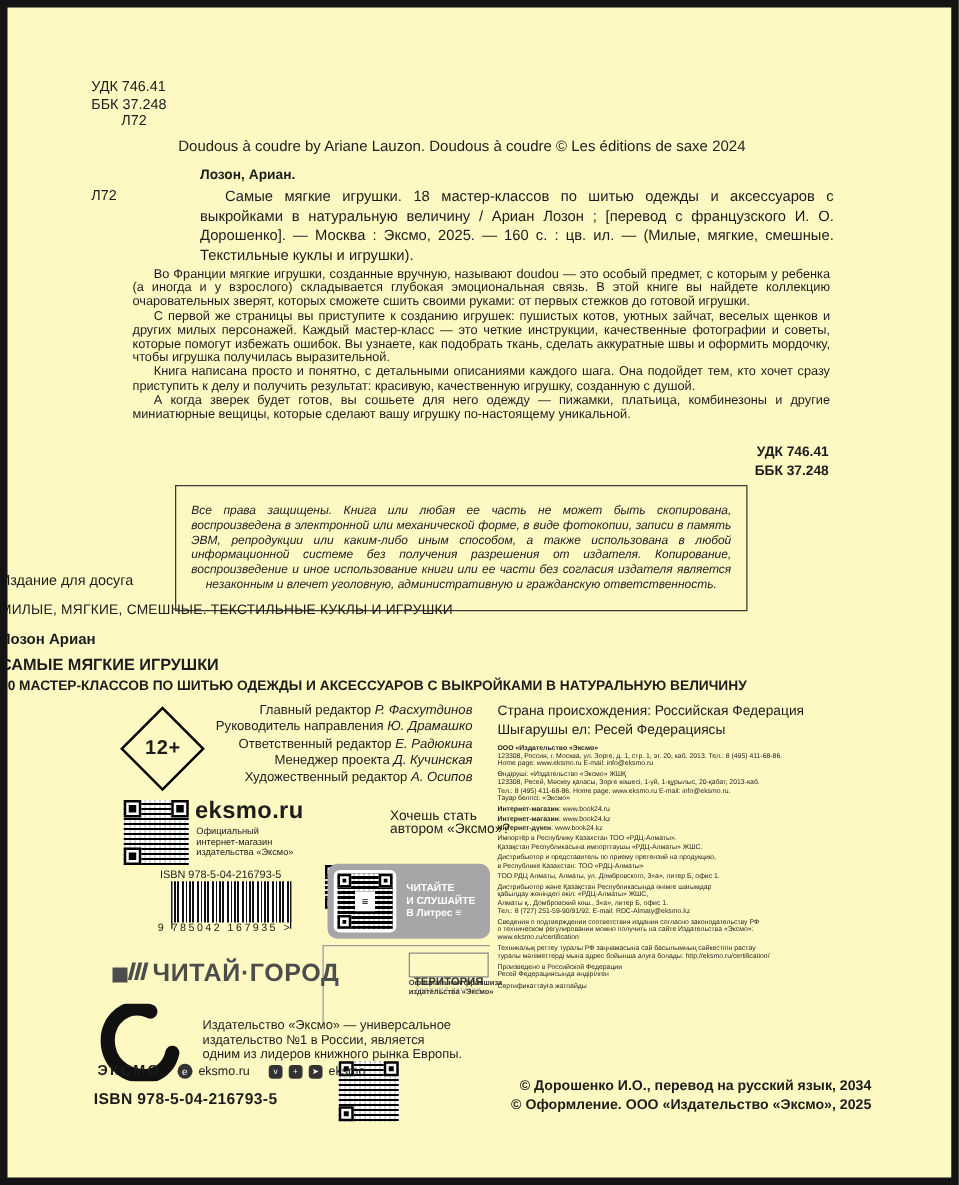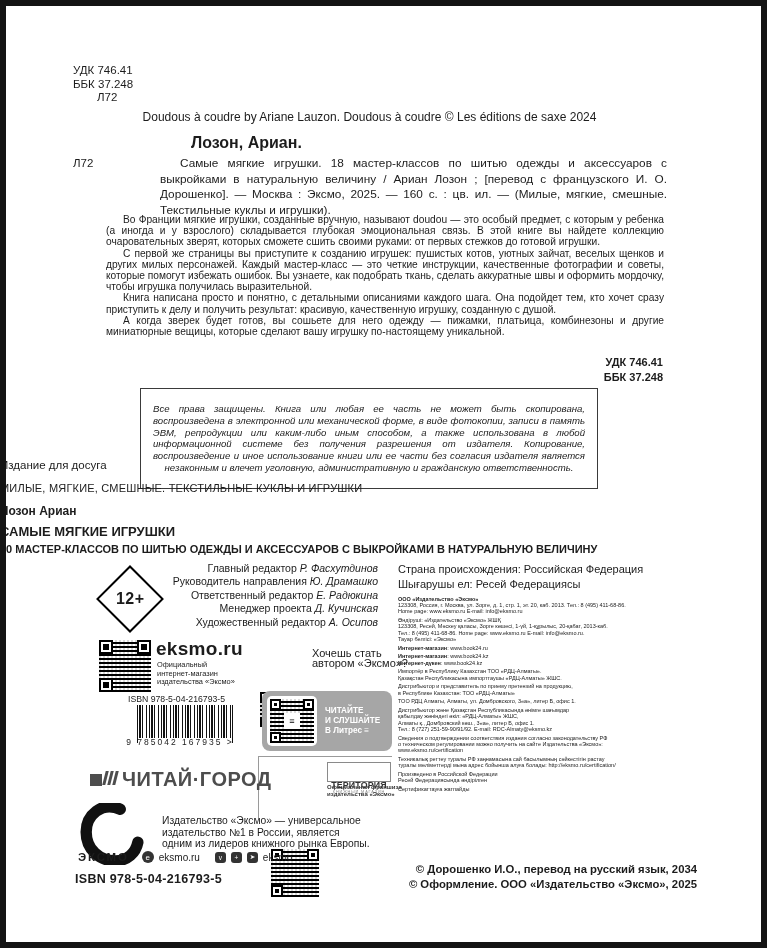--- a/index.html
+++ b/index.html
@@ -1,27 +1,27 @@
 <!DOCTYPE html>
 <html><head>
 <meta charset="utf-8">
 <style>
   *{margin:0;padding:0;box-sizing:border-box}
   html,body{width:767px;height:948px}
   body{position:relative;background:#0f0f0f;font-family:"Liberation Sans",sans-serif;color:#1c1c1c;overflow:hidden}
-  .sheet{position:absolute;inset:0;background:#ffffff}
+  .sheet{position:absolute;inset:0;background:#fef9c3}
   .frame{position:absolute;inset:0;border:6px solid #141414;pointer-events:none;z-index:9}
   .abs{position:absolute}
   
   .udk-top{left:73px;top:64px;font-size:11.5px;line-height:13.5px}
   .udk-top div:last-child{padding-left:24px}
   .credit{left:0;top:110px;width:100%;text-align:center;font-size:12px;transform:translateX(-14px)}
   
   .bib{left:73px;top:134px;width:594px}
-  .bib .author{margin-left:118px;font-weight:bold;font-size:16px;margin-bottom:4px}
+  .bib .author{margin-left:87px;font-weight:bold;font-size:11px;margin-bottom:4px}
   .bib .entry-wrap{position:relative;margin-left:87px}
   .bib .code{position:absolute;left:-87px;top:1px;font-size:11.5px}
   .bib .entry{font-size:11.8px;line-height:15.6px;text-align:justify;text-indent:20px}
   .annot{left:106px;top:214px;width:558px;font-size:10.2px;line-height:11.2px;text-align:justify}
   .annot p{text-indent:17px}
   .udk-right{right:104px;top:355px;text-align:right;font-weight:bold;font-size:11px;line-height:14.5px}
   .rights{left:140px;top:388px;width:458px;border:1px solid #3a3a3a;padding:14px 12px;font-style:italic;font-size:9.6px;line-height:11.8px;text-align:justify;text-align-last:center}
   
   .cline{left:0;width:100%;text-align:left}
   .l-edition{top:459px;font-size:11.5px}

